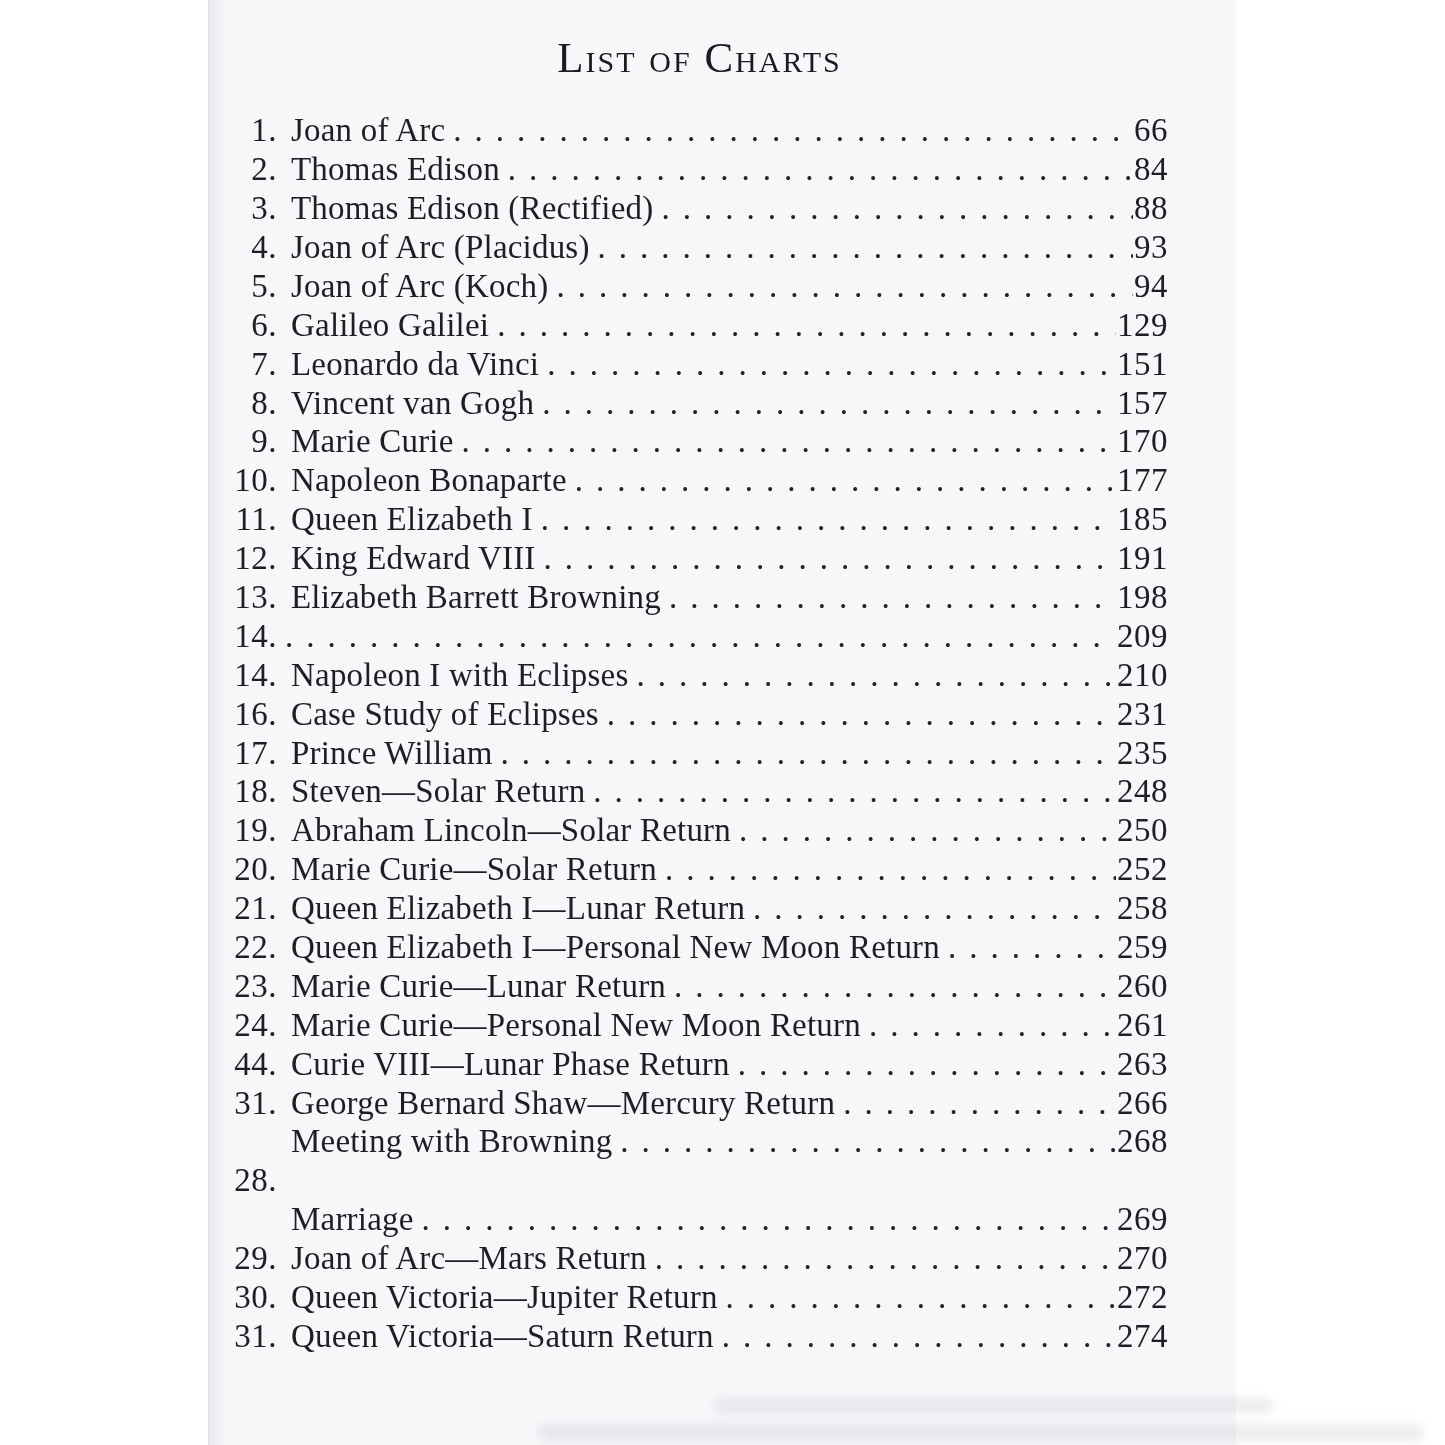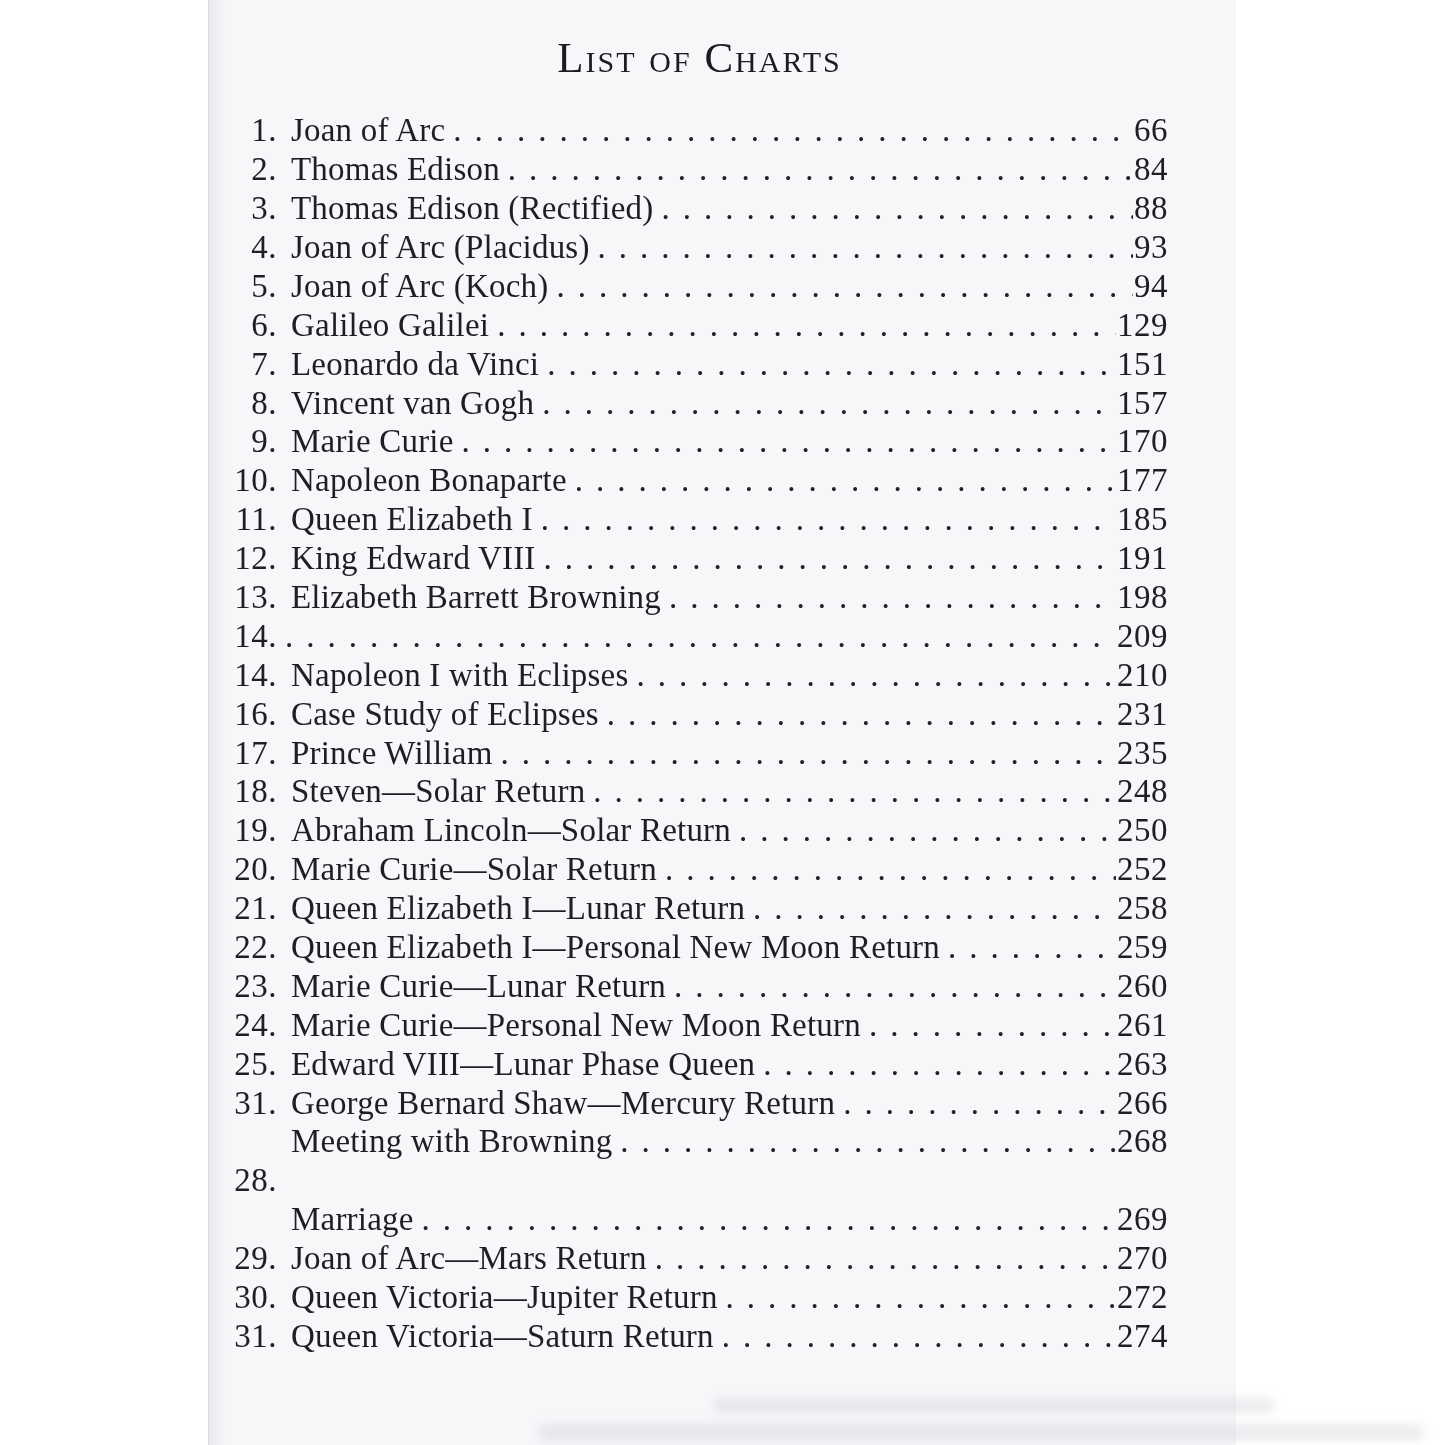--- a/index.html
+++ b/index.html
@@ -240,22 +240,22 @@
     <span class="leader">................................................................................</span>
     <span class="pg">260</span>
   </div>
         <div class="row">
     <span class="num">24.</span>
     <span class="label">Marie Curie—Personal New Moon Return</span>
     <span class="leader">................................................................................</span>
     <span class="pg">261</span>
   </div>
         <div class="row">
-    <span class="num">25.</span>
-    <span class="label">Edward VIII—Lunar Phase Queen</span>
+    <span class="num">44.</span>
+    <span class="label">Curie VIII—Lunar Phase Return</span>
     <span class="leader">................................................................................</span>
     <span class="pg">263</span>
   </div>
         <div class="row">
     <span class="num">31.</span>
     <span class="label">George Bernard Shaw—Mercury Return</span>
     <span class="leader">................................................................................</span>
     <span class="pg">266</span>
   </div>
         <div class="row">

